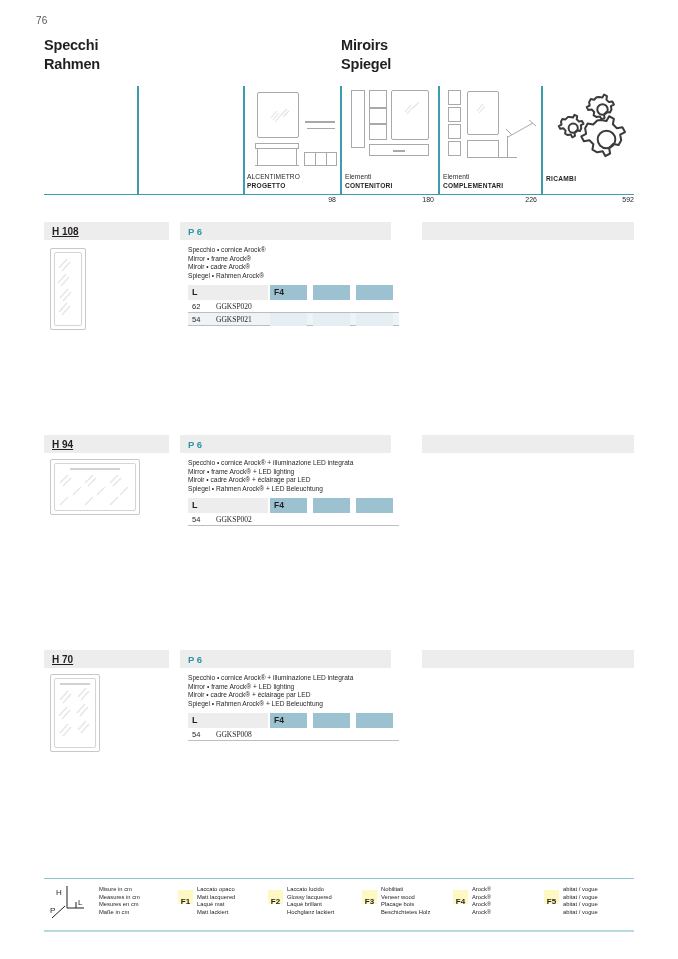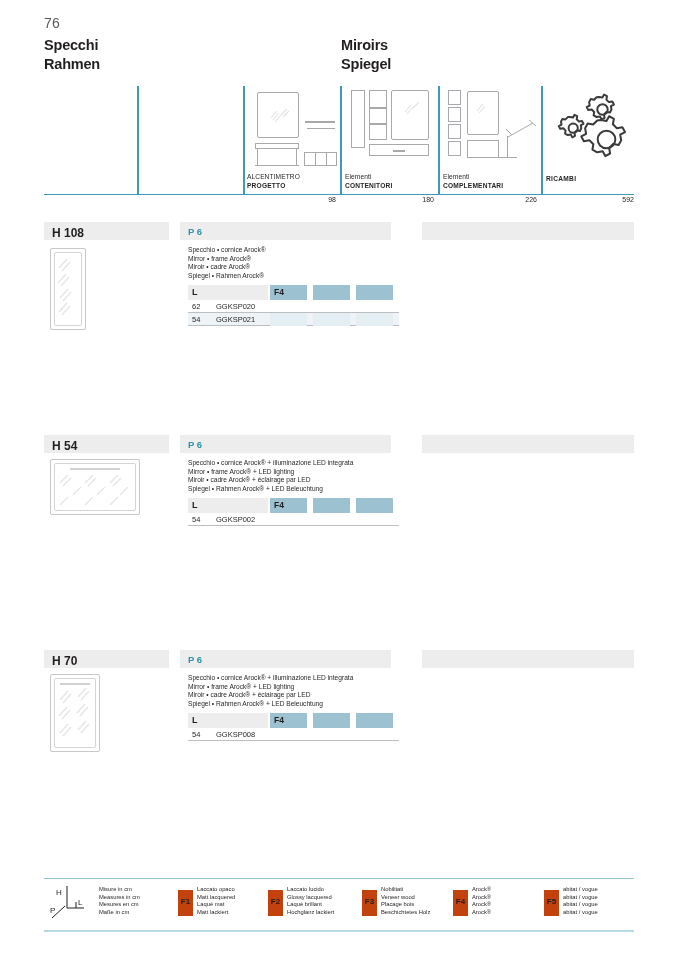--- a/index.html
+++ b/index.html
@@ -12,22 +12,22 @@
     width: 678px; height: 959px;
     position: relative;
     font-family: "Liberation Sans", sans-serif;
     color: #231f20;
     overflow: hidden;
   }
 
   
   .page-number {
     position: absolute;
-    left: 44px; top: 15px;
-    font-size: 14px;
+    left: 36px; top: 15px;
+    font-size: 10px;
     color: #58595b;
     letter-spacing: .2px;
   }
 
   
   .title-block { position: absolute; }
   .title-block .t-line {
     font-size: 14.5px;
     font-weight: bold;
     line-height: 19px;
@@ -94,24 +94,25 @@
 
   .size-bar {
     position: absolute;
     left: 0; top: 0;
     width: 125px; height: 18px;
     background: #ededed;
   }
   .size-bar span {
     position: absolute;
     left: 8px; top: 4px;
-    font-size: 12px;
+    font-size: 10px;
     font-weight: bold;
     color: #231f20;
     letter-spacing: 0px;
+    text-decoration: underline;
   }
 
   .code-bar {
     position: absolute;
     left: 136px; top: 0;
     width: 211px; height: 18px;
     background: #ededed;
   }
   .code-bar span {
     position: absolute;
@@ -164,20 +165,21 @@
     border-bottom: .7px solid #bcbec0;
   }
   .sp-row.alt { background: #edf3f6; }
   .sp-row .c-l {
     position: absolute; left: 4px; top: 2px;
     font-size: 7.5px;
   }
   .sp-row .c-code {
     position: absolute; left: 28px; top: 2px;
     font-size: 7.5px;
+    font-family: Liberation Serif, serif;
   }
   .sp-row .fill {
     position: absolute; top: 0; height: 13px; width: 37px;
   }
   .sp-row.alt .fill { background: #e5eef3; }
 
   
   .prod-art { position: absolute; }
 
   
@@ -188,22 +190,22 @@
   }
   .footer-rule {
     position: absolute; left: 0; width: 590px; height: 1px;
     background: #8fc2d0;
   }
   .footer-rule.top { top: 0; }
   .footer-rule.bot { top: 52px; height: 2px; background: #b9d9e2; }
   .legend-group { position: absolute; top: 6px; }
   .lg-tag {
     position: absolute; left: 0; top: 6px;
-    width: 15px; height: 26px;
-    background: #c2410c;
+    width: 15px; height: 14px;
+    background: #fef9c3;
     text-align: center;
   }
   .lg-tag b {
     font-size: 8px; line-height: 11px; font-weight: bold; color: #231f20;
   }
   .lg-text {
     position: absolute; left: 19px; top: 2px;
     font-size: 5.8px; line-height: 7.6px;
     color: #231f20; white-space: nowrap;
   }
@@ -398,21 +400,21 @@
       <span class="fill" style="left:82px"></span>
       <span class="fill" style="left:125px"></span>
       <span class="fill" style="left:168px"></span>
     </div>
   </div>
 </div>
 
 <div class="section" style="top:435px">
 
   <div class="size-bar">
-    <span>H 54</span>
+    <span>H 94</span>
   </div>
   <div class="code-bar">
     <span>P 6</span>
   </div>
   <div class="ghost-bar"></div>
 
   <div class="prod-art" style="left:6px;top:24px;width:96px;height:62px">
     <div class="bx bx-r" style="left:0;top:0;width:90px;height:56px;border-color:#c7c8ca"></div>
     <div class="bx bx-r" style="left:4px;top:4px;width:82px;height:48px;border-color:#d4d5d7"></div>
     <div class="ln" style="left:20px;top:9px;width:50px;height:2px;background:#d0d2d4"></div>

